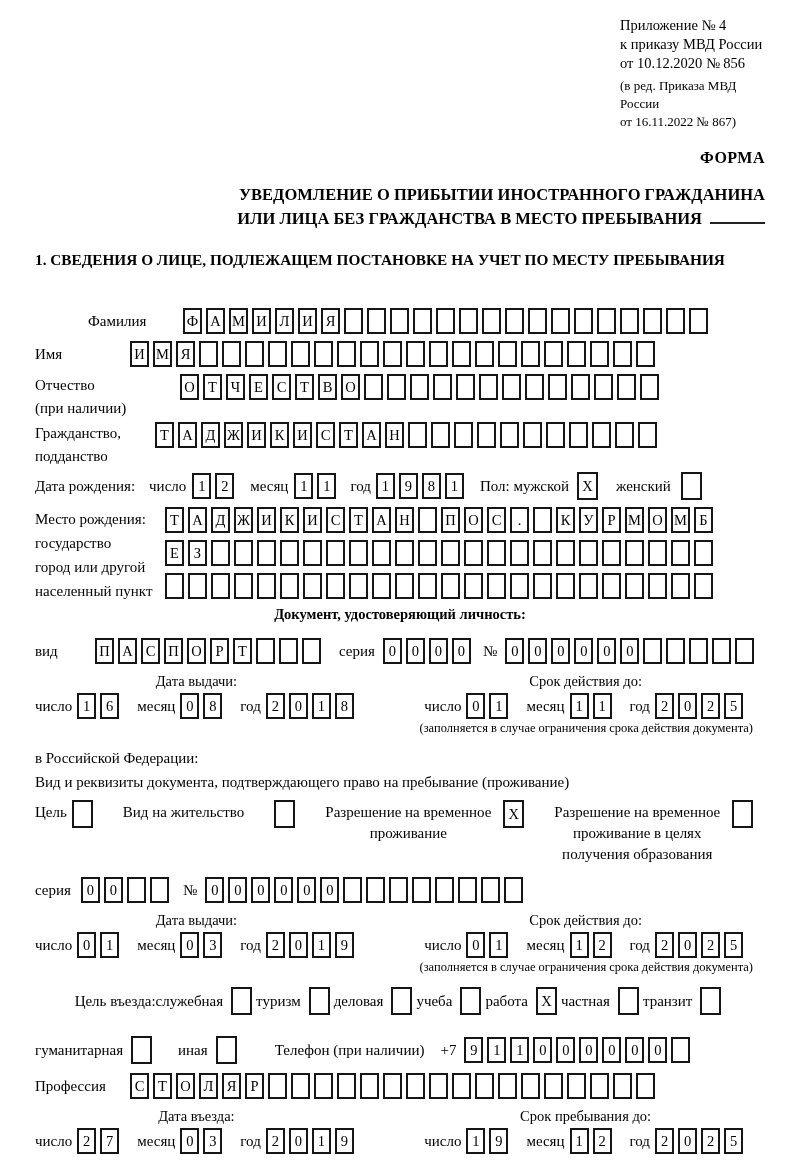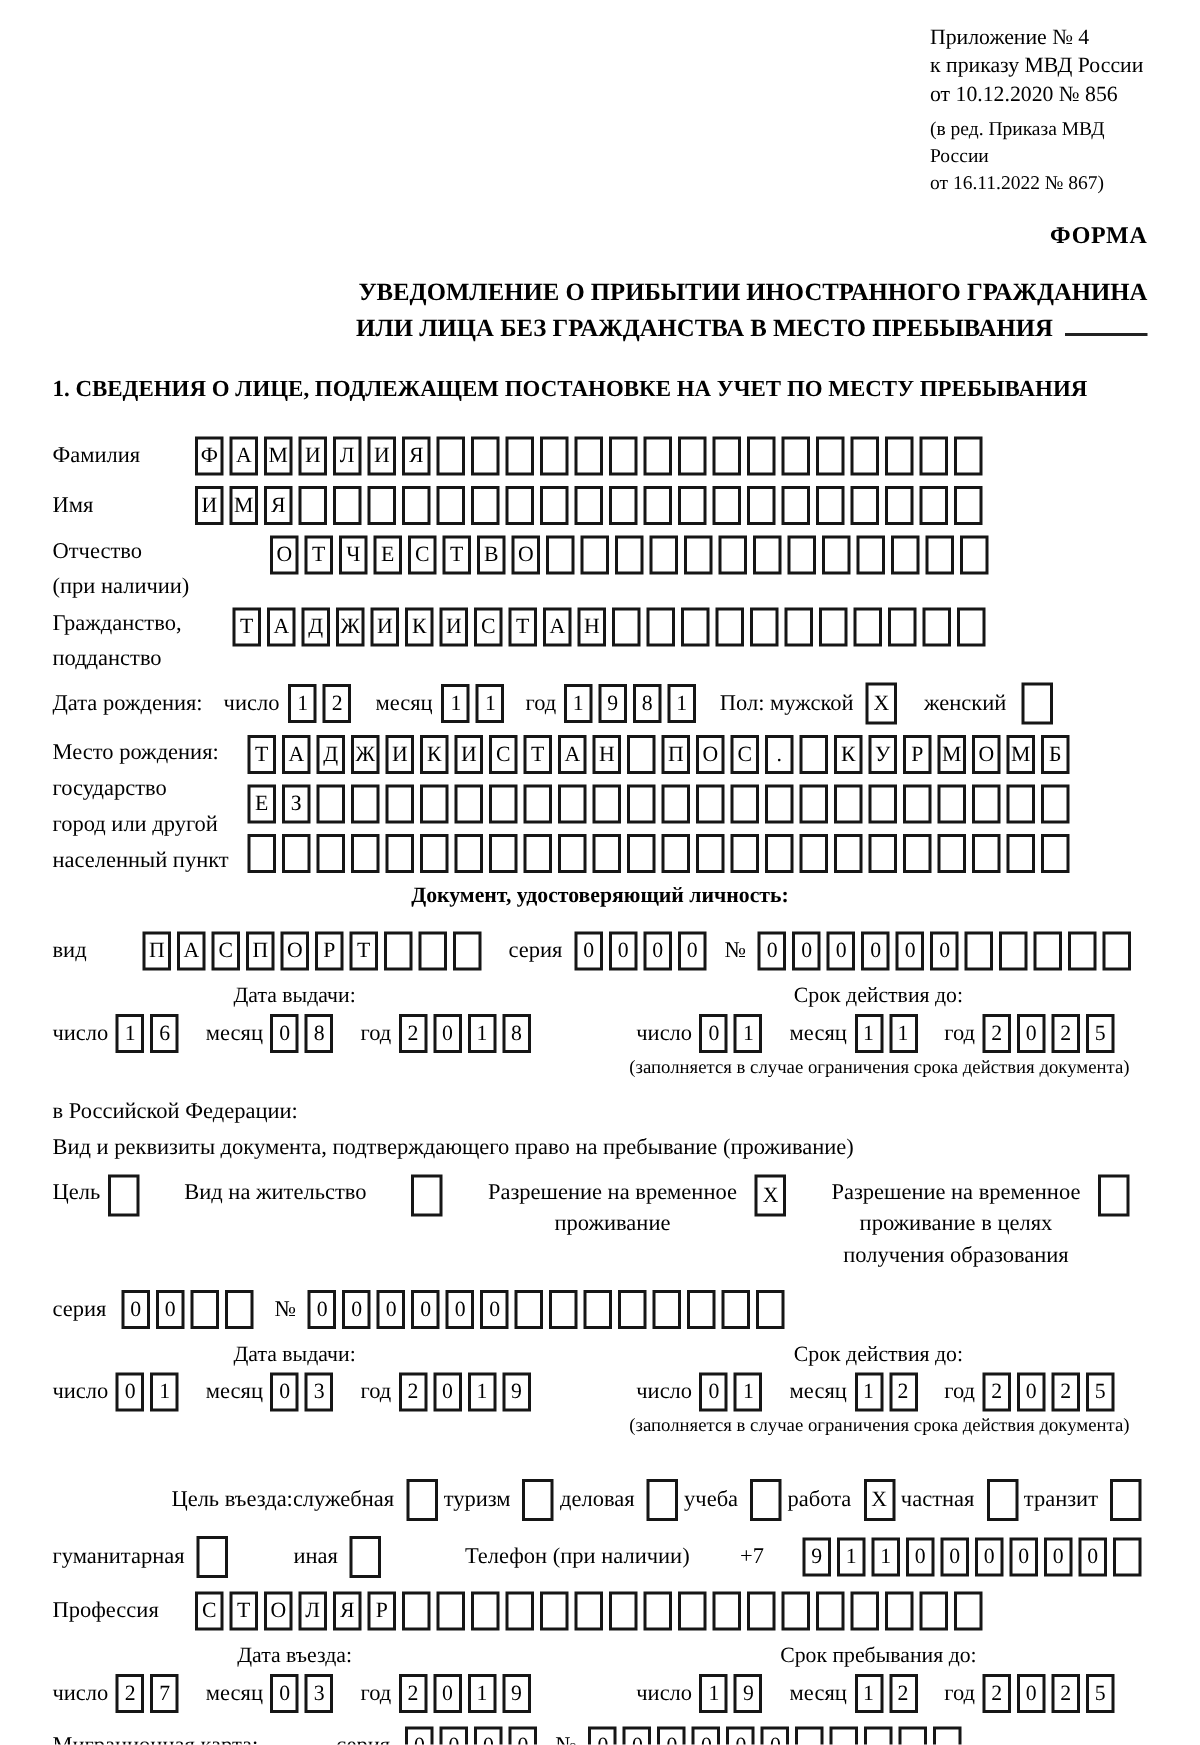--- a/index.html
+++ b/index.html
@@ -43,24 +43,24 @@
 
   .intro{font-size:15px;margin-top:10px;line-height:24px;}
 
   .opts-row{display:flex;align-items:flex-start;margin-top:8px;font-size:15px;}
   .opt{display:flex;align-items:flex-start;}
   .opt .txt{text-align:center;line-height:21px;}
   .opt .cbx{margin-left:12px;margin-top:-2px;}
   .opt + .opt{margin-left:26px;}
   .opt.tight .cbx{margin-left:5px;}
 
-  .purposes{display:flex;align-items:center;justify-content:flex-end;margin-top:28px;font-size:15px;}
+  .purposes{display:flex;align-items:center;justify-content:center;margin-top:12px;font-size:15px;}
   .pair{display:flex;align-items:center;}
   .pair .ptxt{margin-right:8px;}
-  .row2{justify-content:space-between;margin-top:10px;}
+  .row2{justify-content:flex-start;margin-top:21px;}
   .row2 .pair{margin-left:0;}
   .indent105{margin-left:72px;}
   .phone-lbl{margin-left:34px;margin-right:16px;}
   .prefix{margin-right:8px;}
 </style>
 </head>
 <body>
 
 <div class="page">
 
@@ -75,21 +75,21 @@
   </div>
   <div class="forma">ФОРМА</div>
 
   <div class="title">
     <div>УВЕДОМЛЕНИЕ О ПРИБЫТИИ ИНОСТРАННОГО ГРАЖДАНИНА</div>
     <div><span>ИЛИ ЛИЦА БЕЗ ГРАЖДАНСТВА В МЕСТО ПРЕБЫВАНИЯ</span><span class="title-underline"></span></div>
   </div>
 
   <div class="sec-head">1. СВЕДЕНИЯ О ЛИЦЕ, ПОДЛЕЖАЩЕМ ПОСТАНОВКЕ НА УЧЕТ ПО МЕСТУ ПРЕБЫВАНИЯ</div>
 
-  <div class="frow" style="margin-top:22px;">
+  <div class="frow" style="margin-top:39px;justify-content:center;">
     <span class="flabel" style="width:95px;">Фамилия</span>
     <span class="boxes">
         <span class="box">Ф</span>
         <span class="box">А</span>
         <span class="box">М</span>
         <span class="box">И</span>
         <span class="box">Л</span>
         <span class="box">И</span>
         <span class="box">Я</span>
         <span class="box"></span>

